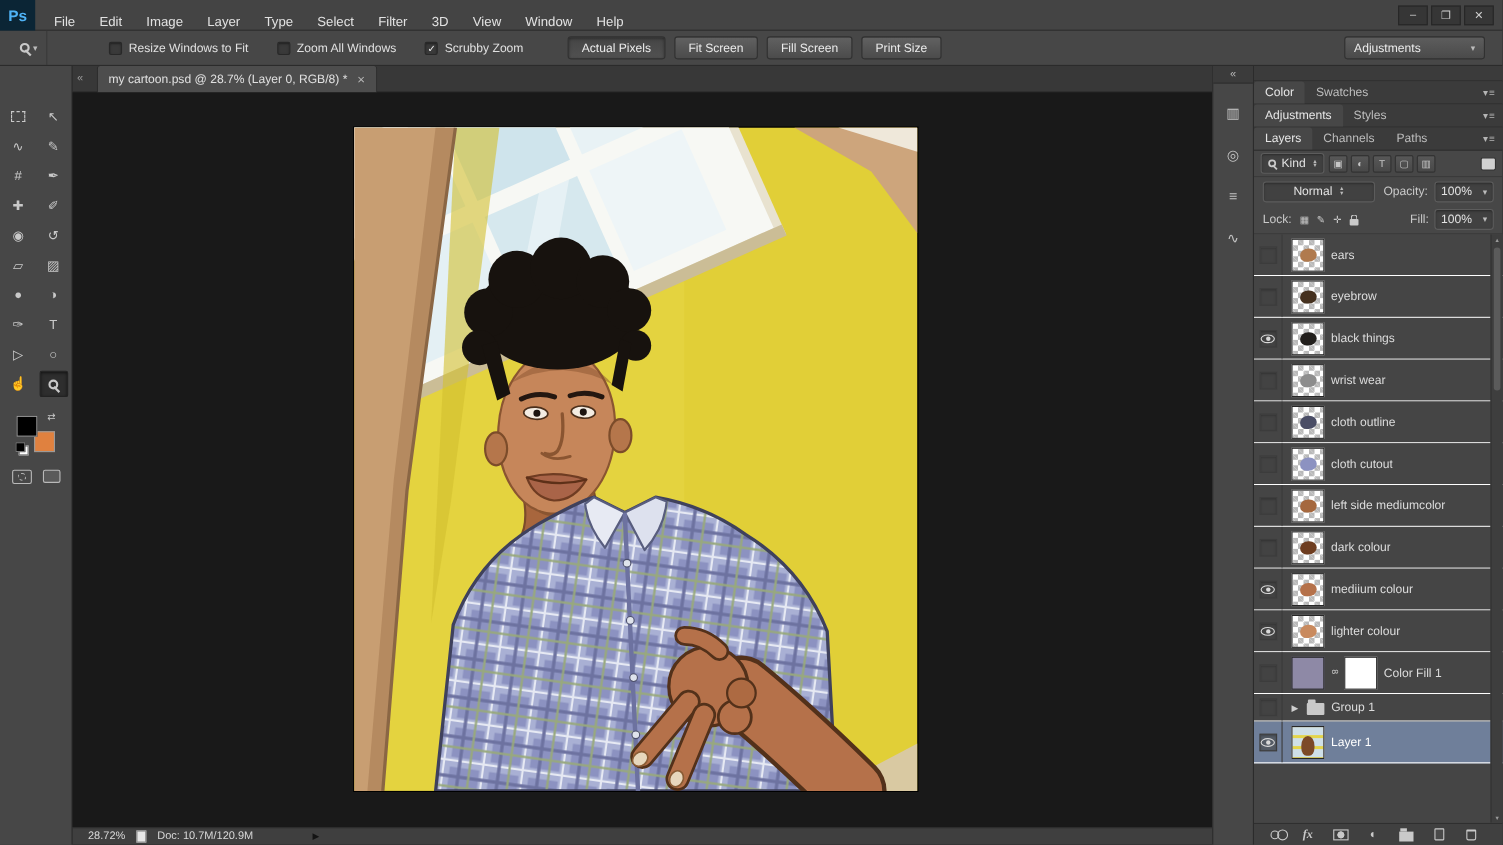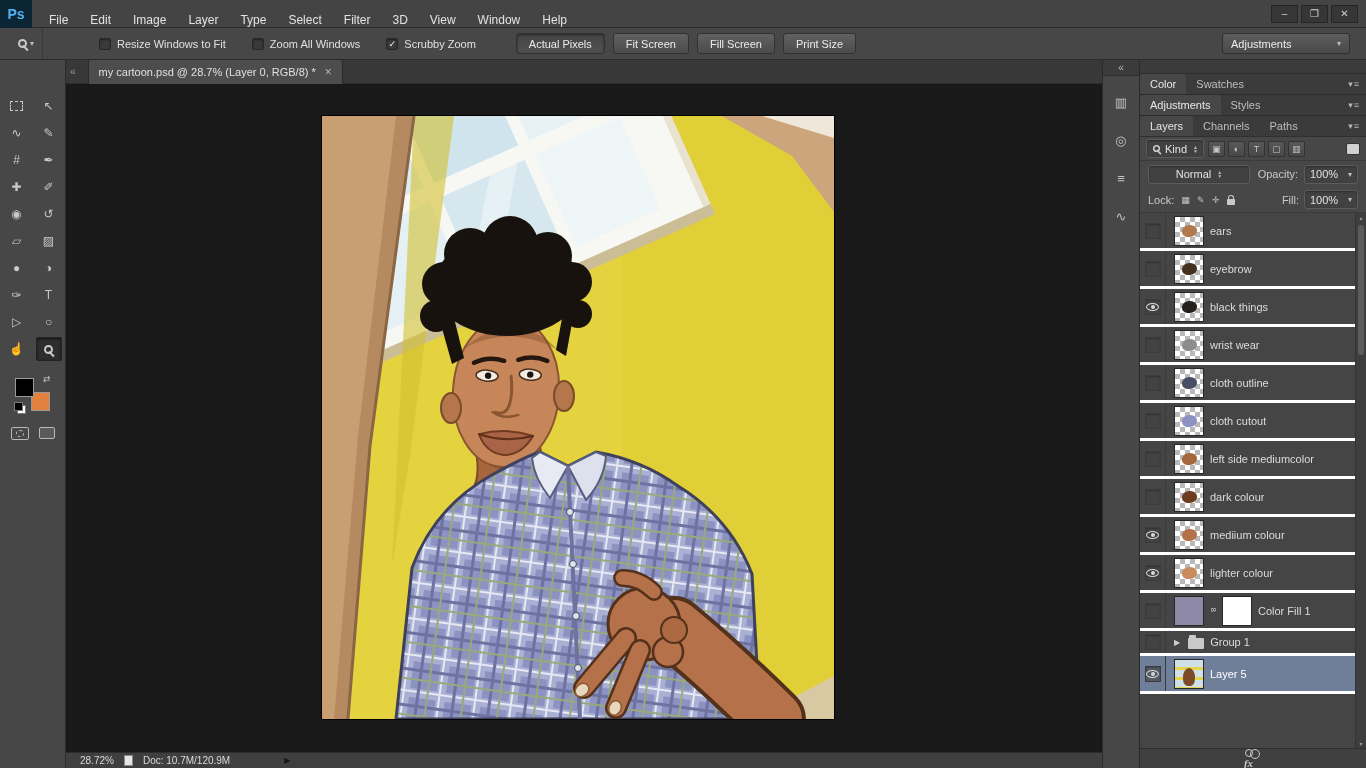--- a/index.html
+++ b/index.html
@@ -78,21 +78,21 @@
   .ficon { width:17px; height:16px; display:flex; align-items:center; justify-content:center; font-size:9px; color:#c6c6c6; background:linear-gradient(#585858,#484848); border:1px solid #333; border-radius:2px; }
   .ftoggle { margin-left:auto; width:14px; height:12px; background:#d0d0d0; border:1px solid #333; border-radius:2px; }
   .blend-row { height:26px; min-height:26px; display:flex; align-items:center; gap:6px; padding:0 8px; }
   .lock-row { height:26px; min-height:26px; display:flex; align-items:center; gap:5px; padding:0 8px; border-bottom:1px solid #3a3a3a; }
   .small-label { font-size:11px; color:#c9c9c9; }
   .blendcombo { width:102px; justify-content:center; }
   .pctcombo { width:54px; justify-content:space-between; }
   .lockicon { font-size:9px; color:#c6c6c6; display:flex; align-items:center; justify-content:center; width:13px; }
 
   .layers-list { flex:1; position:relative; background:#454545; overflow:hidden; }
-  .lrow { display:flex; align-items:center; height:38px; border-bottom:3px solid #ffffff; background:#454545; }
+  .lrow { display:flex; align-items:center; height:38px; border-bottom:1px solid #ffffff; background:#454545; }
   .lrow.group { height:25px; }
   .lrow.selected { background:#6f7f9a; }
   .lrow.selected .lname { color:#fff; }
   .eyewell { width:26px; min-width:26px; align-self:stretch; border-right:1px solid #3a3a3a; display:flex; align-items:center; justify-content:center; }
   .wellbox { width:16px; height:16px; border:1px solid #3c3c3c; background:rgba(66,66,66,.6); box-shadow:inset 0 1px 2px rgba(0,0,0,.25); display:flex; align-items:center; justify-content:center; }
   .eye { width:13px; height:8px; border-radius:50%; border:1.5px solid #d8d8d8; position:relative; }
   .eye::after { content:""; position:absolute; left:3.5px; top:1px; width:4px; height:4px; border-radius:50%; background:#d8d8d8; }
   .lbody { display:flex; align-items:center; gap:6px; padding-left:8px; flex:1; height:100%; overflow:hidden; }
   .thumb { width:30px; height:30px; min-width:30px; border:1px solid #272727; background-color:#fff;
     background-image:linear-gradient(45deg,#b9b9b9 25%,transparent 25% 75%,#b9b9b9 75%),linear-gradient(45deg,#b9b9b9 25%,transparent 25% 75%,#b9b9b9 75%);
@@ -105,21 +105,21 @@
   .chain { font-size:8px; color:#cfcfcf; transform:rotate(90deg); display:inline-block; width:6px; }
   .disclosure { font-size:8px; color:#cfcfcf; margin-right:2px; }
   .gfolder { width:16px; height:11px; background:#c9c9c9; position:relative; border-radius:1px; margin-top:3px; }
   .gfolder::before { content:""; position:absolute; top:-3px; left:1px; width:7px; height:3px; background:#c9c9c9; border-radius:1px 1px 0 0; }
   .lname { font-size:11px; color:#dcdcdc; white-space:nowrap; overflow:hidden; }
   .vscroll { position:absolute; top:0; bottom:0; right:0; width:11px; background:#3e3e3e; border-left:1px solid #333; }
   .vscroll .sarrow { position:absolute; left:0; right:0; text-align:center; font-size:6px; color:#9a9a9a; }
   .vscroll .up { top:1px; } .vscroll .down { bottom:1px; }
   .vthumb { position:absolute; right:2px; top:12px; width:6px; height:130px; background:#5b5b5b; border-radius:3px; }
 
-  .layers-bottom { height:20px; min-height:20px; background:#404040; border-top:1px solid #2e2e2e; display:flex; align-items:center; justify-content:space-between; padding:0 21px 0 12px;flex-direction:column; }
+  .layers-bottom { height:20px; min-height:20px; background:#404040; border-top:1px solid #2e2e2e; display:flex; align-items:center; justify-content:space-between; padding:0 21px 0 12px; }
   .lbicon { display:flex; align-items:center; justify-content:center; color:#c9c9c9; font-size:11px; min-width:14px; }
   .fxtext { font-family:"Liberation Serif", serif; font-style:italic; font-weight:bold; font-size:11px; color:#c9c9c9; }
   .ci-chain { position:relative; width:8px; height:8px; border:1.5px solid #c9c9c9; border-radius:50%; display:inline-block; }
   .ci-chain::before { content:""; position:absolute; left:4.5px; top:-1.5px; width:8px; height:8px; border:1.5px solid #c9c9c9; border-radius:50%; }
   .ci-maskicon { width:14px; height:10px; border:1px solid #c9c9c9; background:radial-gradient(circle at 50% 50%, #c9c9c9 0 3px, transparent 3.5px); display:inline-block; }
   .ci-foldericon { width:13px; height:9px; background:#c9c9c9; position:relative; display:inline-block; margin-top:3px; }
   .ci-foldericon::before { content:""; position:absolute; top:-3px; left:1px; width:6px; height:3px; background:#c9c9c9; }
   .ci-pageicon { width:9px; height:11px; border:1px solid #c9c9c9; border-radius:1px; background:#4a4a4a; display:inline-block; }
   .ci-trashicon { width:9px; height:10px; border:1px solid #c9c9c9; border-top:2px solid #c9c9c9; border-radius:1px 1px 2px 2px; display:inline-block; }
   .ci-lock { width:8px; height:6px; background:#c9c9c9; position:relative; border-radius:1px; display:inline-block; margin-top:4px; }
@@ -602,21 +602,21 @@
           </div>
         </div>
         <div class="lrow selected">
           <div class="eyewell">
             <div class="wellbox">
               <span class="eye"></span>
             </div>
           </div>
           <div class="lbody">
             <div class="thumb photo"></div>
-            <span class="lname">Layer 5</span>
+            <span class="lname">Layer 1</span>
           </div>
         </div>
         <div class="vscroll">
         <span class="sarrow up">▴</span>
         <span class="sarrow down">▾</span>
         <div class="vthumb"></div>
       </div>
     </div>
 
     <div class="layers-bottom">

